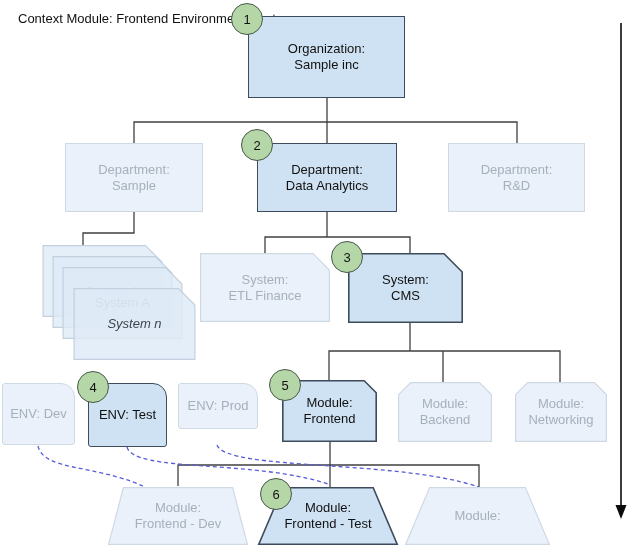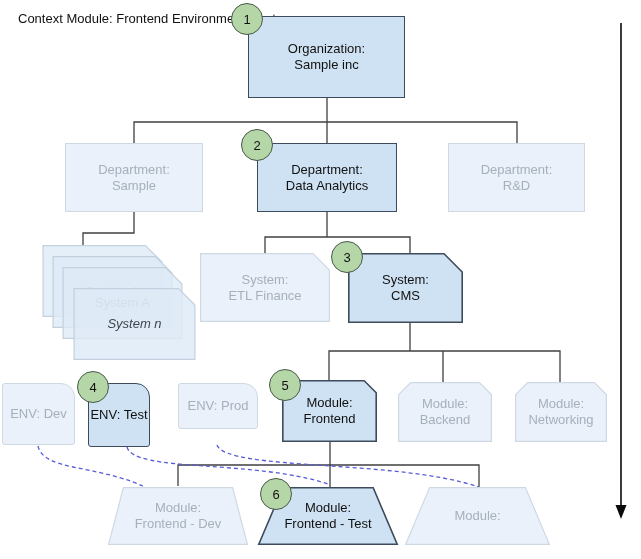--- a/index.html
+++ b/index.html
@@ -135,21 +135,21 @@
       <span>System:</span>
       <span>CMS</span>
     </div>
   </div>
 
   <div class="node fd-box env" style="left:2px;top:383px;width:73px;height:62px;">
     <div class="lbl fd-txt">
       <span>ENV: Dev</span>
       </div>
   </div>
-  <div class="node hl-box env" style="left:88px;top:383px;width:62px;height:64px;">
+  <div class="node hl-box env" style="left:88px;top:383px;width:79px;height:64px;">
     <div class="lbl hl-txt">
       <span>ENV: Test</span>
       </div>
   </div>
   <div class="node fd-box env" style="left:178px;top:383px;width:80px;height:46px;">
     <div class="lbl fd-txt">
       <span>ENV: Prod</span>
       </div>
   </div>
 

